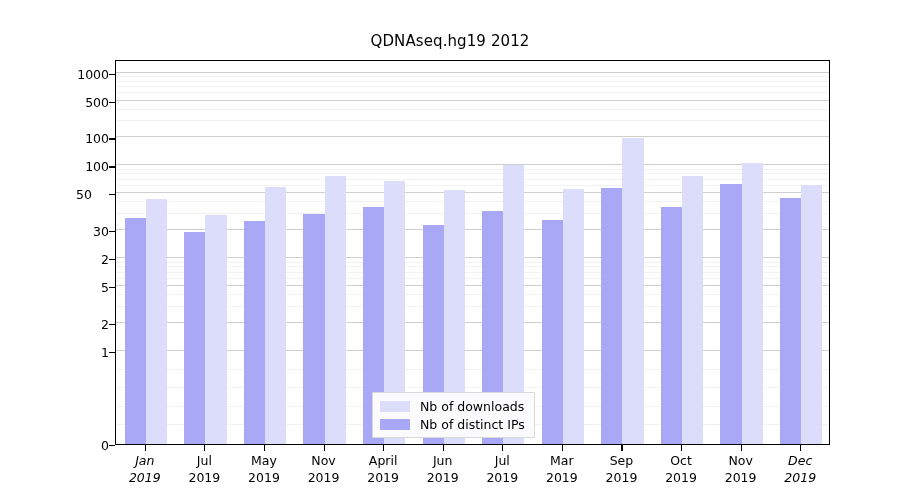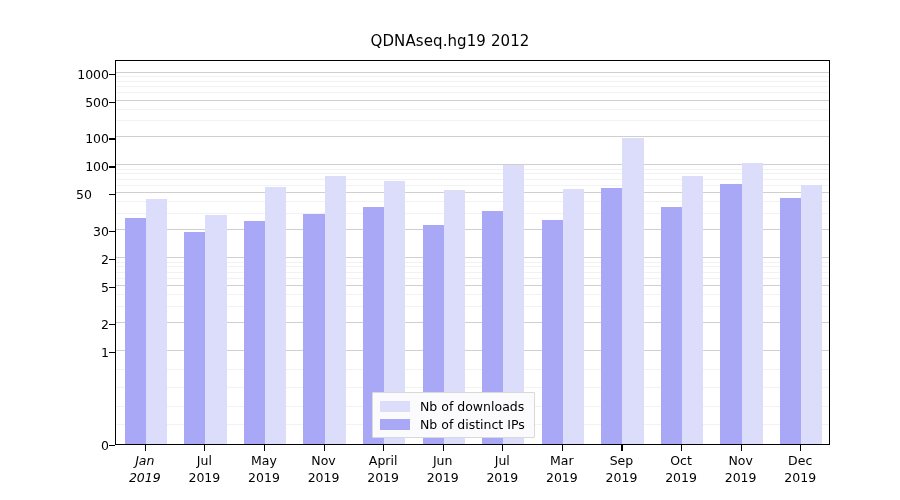--- a/index.html
+++ b/index.html
@@ -222,15 +222,15 @@
     <div class="xtick-mark" style="left: 621.458px;"></div>
     <div class="xtick-label" style="left: 591.667px; width: 59.5833px;">Sep
 2019</div>
     <div class="xtick-mark" style="left: 681.042px;"></div>
     <div class="xtick-label" style="left: 651.25px; width: 59.5833px;">Oct
 2019</div>
     <div class="xtick-mark" style="left: 740.625px;"></div>
     <div class="xtick-label" style="left: 710.833px; width: 59.5833px;">Nov
 2019</div>
     <div class="xtick-mark" style="left: 800.208px;"></div>
-    <div class="xtick-label" style="left: 770.417px; width: 59.5833px;">Dec
+    <div class="xtick-label" style="left: 770.417px; width: 59.5833px; font-style: italic;">Dec
 2019</div>
   </div>
 
 </body></html>

